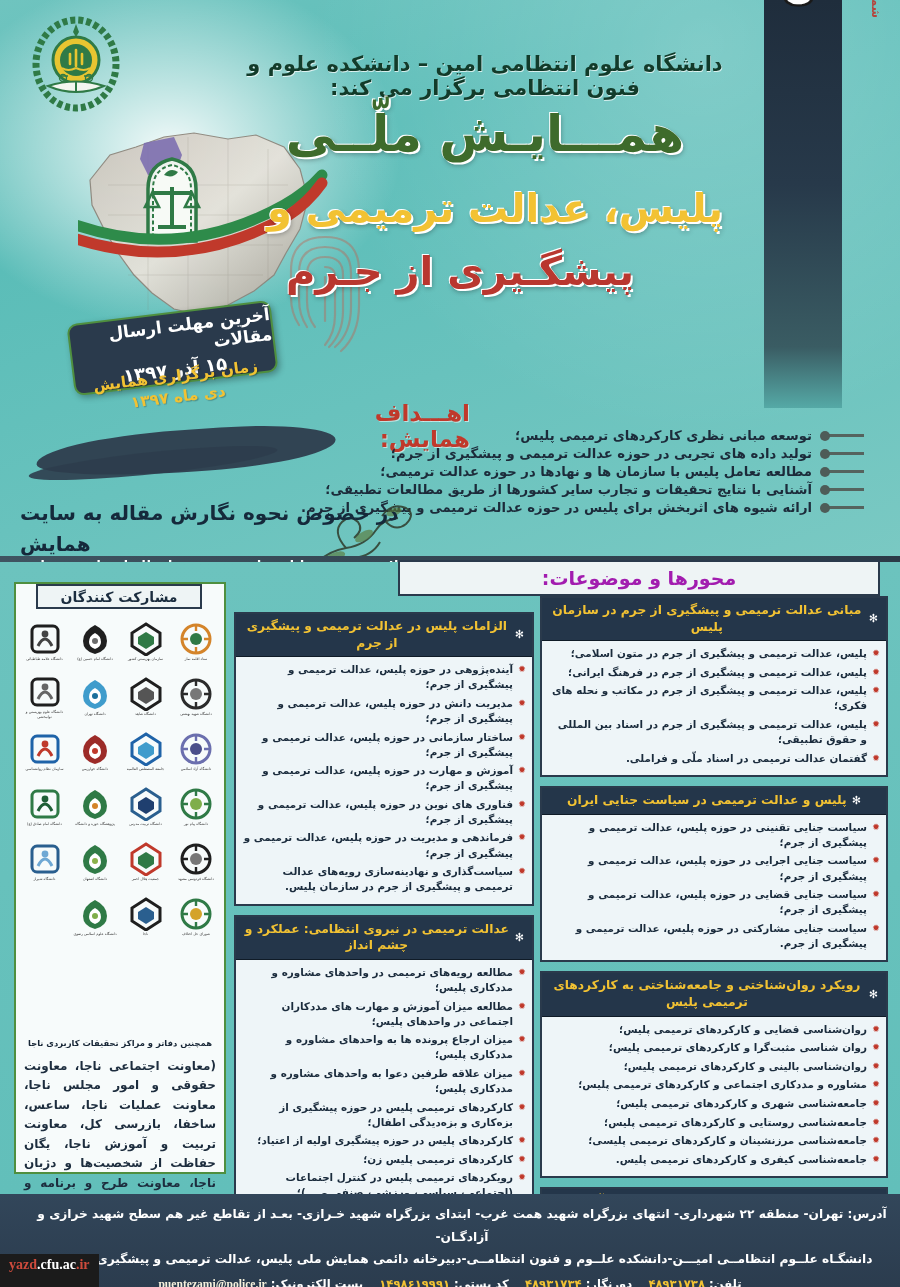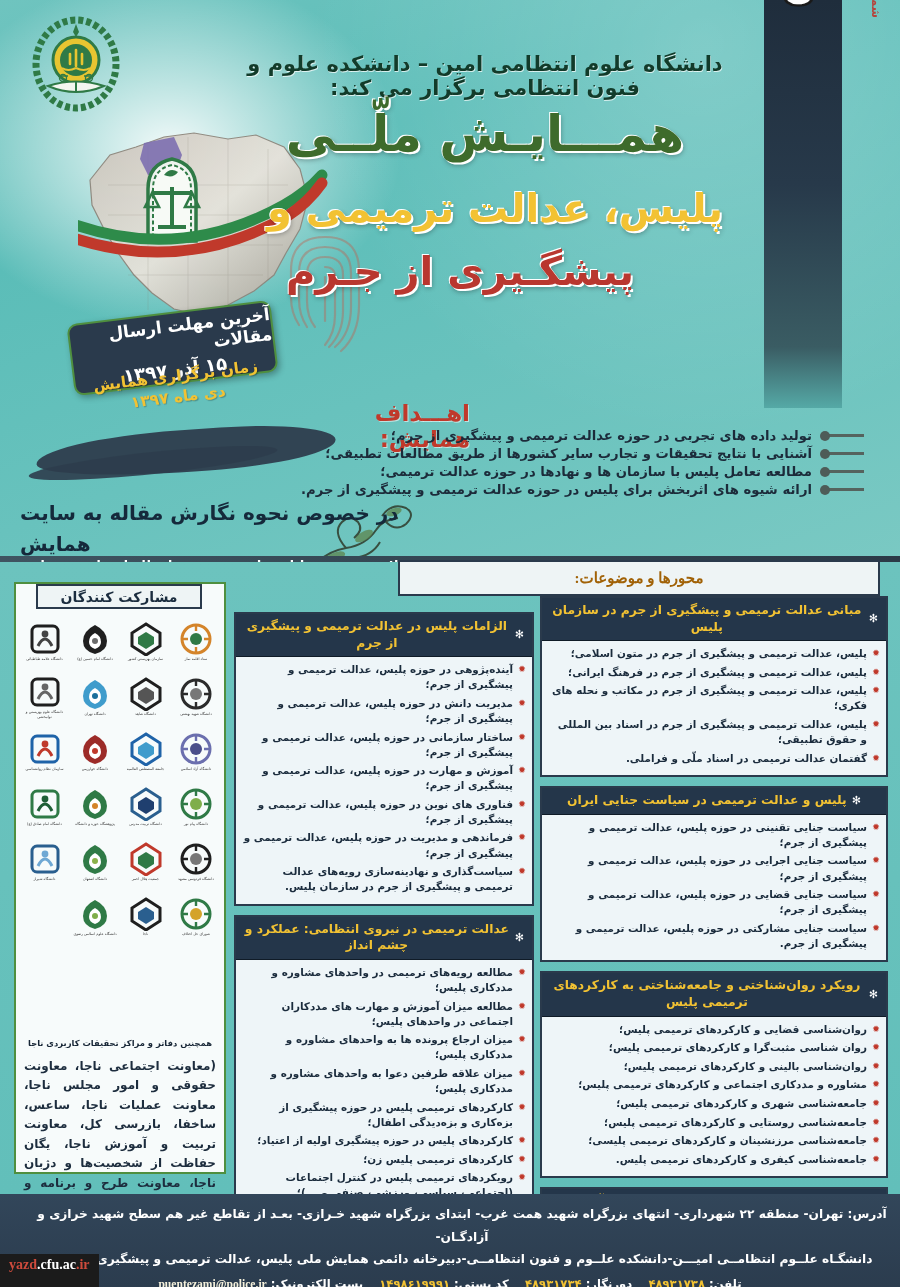--- a/index.html
+++ b/index.html
@@ -162,21 +162,21 @@
     background: linear-gradient(180deg,#6cc3be 0%, #62bfba 100%);
   }
 
   
   .topics-banner {
     position:absolute; left: 398px; top: 560px; width: 482px; height: 36px;
     background:#eef4f5; border: 2.5px solid #2a3a4c;
     display:flex; align-items:center; justify-content:center;
     z-index: 5;
   }
-  .topics-banner span { font-size: 15px; font-weight:700; color:#a16207; letter-spacing:-0.5px;font-family:Liberation Serif, serif; }
+  .topics-banner span { font-size: 19px; font-weight:700; color:#a21caf; letter-spacing:-0.5px; }
 
   
   .participants {
     position:absolute; left: 14px; top: 582px; width: 212px; height: 592px;
     background:#f7fbfb; border: 2.5px solid #4f8f3f;
   }
   .participants-title {
     position:absolute; left: 36px; top: 584px; width: 166px; height: 25px;
     background:#eef4f5; border: 2px solid #2a3a4c; z-index: 6;
     display:flex; align-items:center; justify-content:center;
@@ -333,35 +333,42 @@
     <div class="side-strip-text">فراخوان مقاله</div>
     <div class="permit-no">شماره مجـــوز: ۵۲۵ ۱۲ ۹۶/۹۶/۶</div>
 
     <div class="goals-title">اهـــداف همایش:</div>
     <div class="goals-list">
       <div class="goal-row">
         <span class="goal-bullet">
             <i></i>
             <b></b>
           </span>
+        <span class="goal-text">توسعه مبانی نظری کارکردهای ترمیمی پلیس؛</span>
+      </div>
+      <div class="goal-row">
+        <span class="goal-bullet">
+            <i></i>
+            <b></b>
+          </span>
         <span class="goal-text">تولید داده های تجربی در حوزه عدالت ترمیمی و پیشگیری از جرم؛</span>
+      </div>
+      <div class="goal-row">
+        <span class="goal-bullet">
+            <i></i>
+            <b></b>
+          </span>
+        <span class="goal-text">مطالعه تعامل پلیس با سازمان ها و نهادها در حوزه عدالت ترمیمی؛</span>
       </div>
       <div class="goal-row">
         <span class="goal-bullet">
             <i></i>
             <b></b>
           </span>
         <span class="goal-text">آشنایی با نتایج تحقیقات و تجارب سایر کشورها از طریق مطالعات تطبیقی؛</span>
-      </div>
-      <div class="goal-row">
-        <span class="goal-bullet">
-            <i></i>
-            <b></b>
-          </span>
-        <span class="goal-text">مطالعه تعامل پلیس با سازمان ها و نهادها در حوزه عدالت ترمیمی؛</span>
       </div>
       <div class="goal-row">
         <span class="goal-bullet">
             <i></i>
             <b></b>
           </span>
         <span class="goal-text">ارائه شیوه های اثربخش برای پلیس در حوزه عدالت ترمیمی و پیشگیری از جرم.</span>
       </div>
     </div>
 

